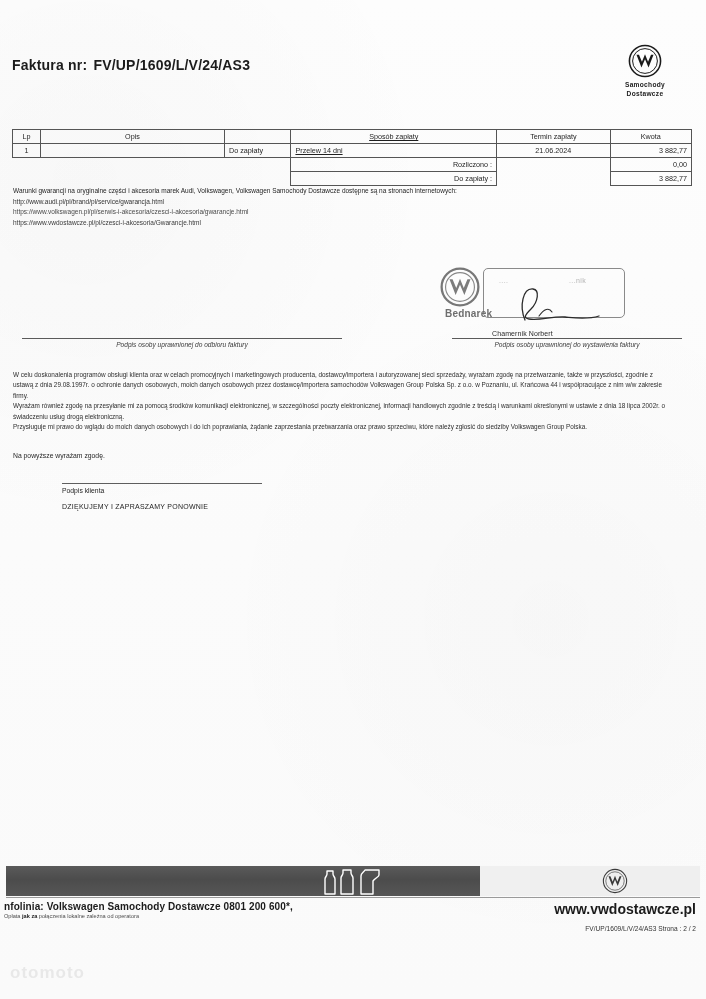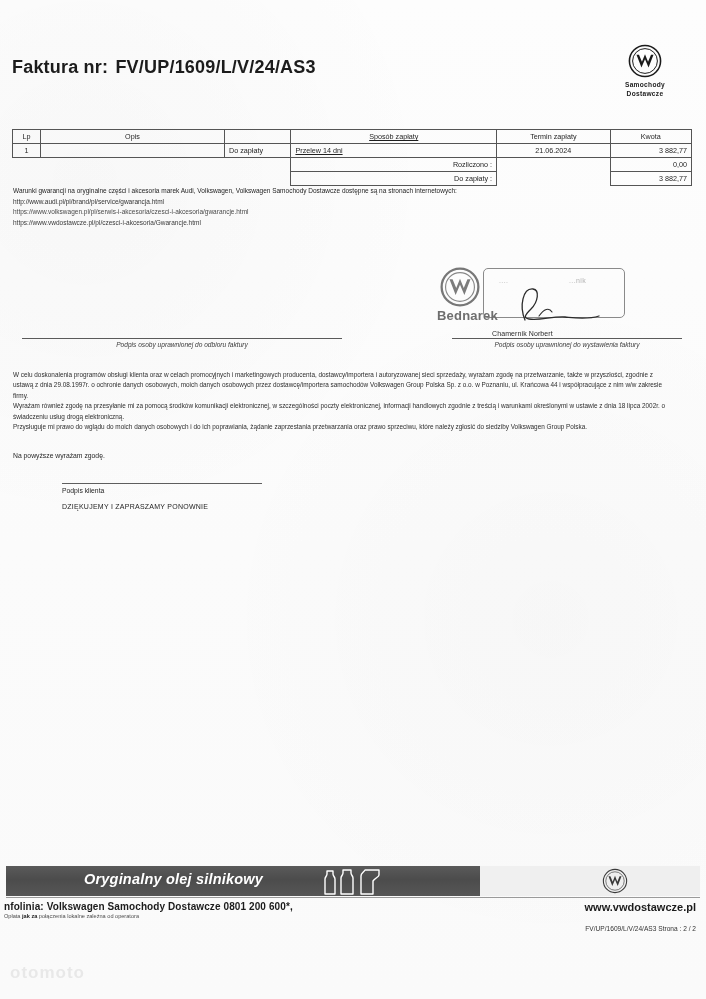--- a/index.html
+++ b/index.html
@@ -25,21 +25,21 @@
     background:
       radial-gradient(circle at 12% 18%, rgba(0,0,0,0.018) 0%, rgba(0,0,0,0) 35%),
       radial-gradient(circle at 78% 62%, rgba(0,0,0,0.015) 0%, rgba(0,0,0,0) 42%);
     pointer-events: none;
   }
 
   
   .invoice-title {
     position: absolute;
     left: 12px; top: 57px;
-    font-size: 18px;
+    font-size: 14px;
     font-weight: bold;
     letter-spacing: 0.2px;
     color: #1c1c1c;
   }
   .invoice-title .num { margin-left: 2px; }
 
   .brand-block {
     position: absolute;
     right: 16px; top: 44px;
     width: 90px;
@@ -148,22 +148,22 @@
     position: absolute;
     font-size: 7px;
     color: #b4b4b4;
     letter-spacing: 0.4px;
   }
   .stamp-faint.f1 { left: 62px; top: 11px; }
   .stamp-faint.f2 { left: 132px; top: 11px; }
   .stamp-logo { position: absolute; left: 2px; top: 0px; }
   .stamp-name {
     position: absolute;
-    left: 0px; top: 42px;
-    font-size: 13px;
+    left: 8px; top: 42px;
+    font-size: 10px;
     font-weight: bold;
     color: #6e6e6e;
     letter-spacing: 0.2px;
   }
   .sig-scribble { position: absolute; left: 58px; top: 10px; }
 
   
   .consent {
     position: absolute;
     left: 13px; top: 370px;
@@ -247,21 +247,21 @@
   .infoline-note {
     position: absolute;
     left: 4px; top: 913px;
     font-size: 5.6px;
     color: #4d4d4d;
   }
   .infoline-note b { color: #222; }
   .web-addr {
     position: absolute;
     right: 10px; top: 901px;
-    font-size: 11px;
+    font-size: 14px;
     font-weight: bold;
     color: #1b1b1b;
   }
   .page-ref {
     position: absolute;
     right: 10px; top: 925px;
     font-size: 6.6px;
     color: #333;
   }
 
@@ -382,21 +382,20 @@
 
   <div class="client-sig">
     <div class="rule"></div>
     <div class="client-label">Podpis klienta</div>
   </div>
 
   <div class="thanks">DZIĘKUJEMY I ZAPRASZAMY PONOWNIE</div>
 
   <div class="ad-band"></div>
   <div class="ad-dark"></div>
-  <div class="ad-text">Oryginalny olej silnikowy</div>
 
   <svg class="ad-bottles" width="130" height="28" viewBox="0 0 130 28">
     <path d="M8 26 L8 11 C8 9 10 8 10 6 L10 3 L16 3 L16 6 C16 8 18 9 18 11 L18 26 Z" fill="none" stroke="#ffffff" stroke-width="1.4" stroke-linejoin="round"></path>
     <path d="M24 26 L24 10 C24 8 26 7 26 5 L26 2 L34 2 L34 5 C34 7 36 8 36 10 L36 26 Z" fill="none" stroke="#ffffff" stroke-width="1.4" stroke-linejoin="round"></path>
     <path d="M44 26 L44 8 C44 5 47 4 48 2 L62 2 L62 7 C62 9 58 10 56 13 L56 26 Z" fill="none" stroke="#ffffff" stroke-width="1.4" stroke-linejoin="round"></path>
   </svg>
 
   <div class="ad-right-logo">
     <svg width="26" height="26" viewBox="0 0 48 48">
       <circle cx="24" cy="24" r="21.5" fill="none" stroke="#3a3a3a" stroke-width="2"></circle>

